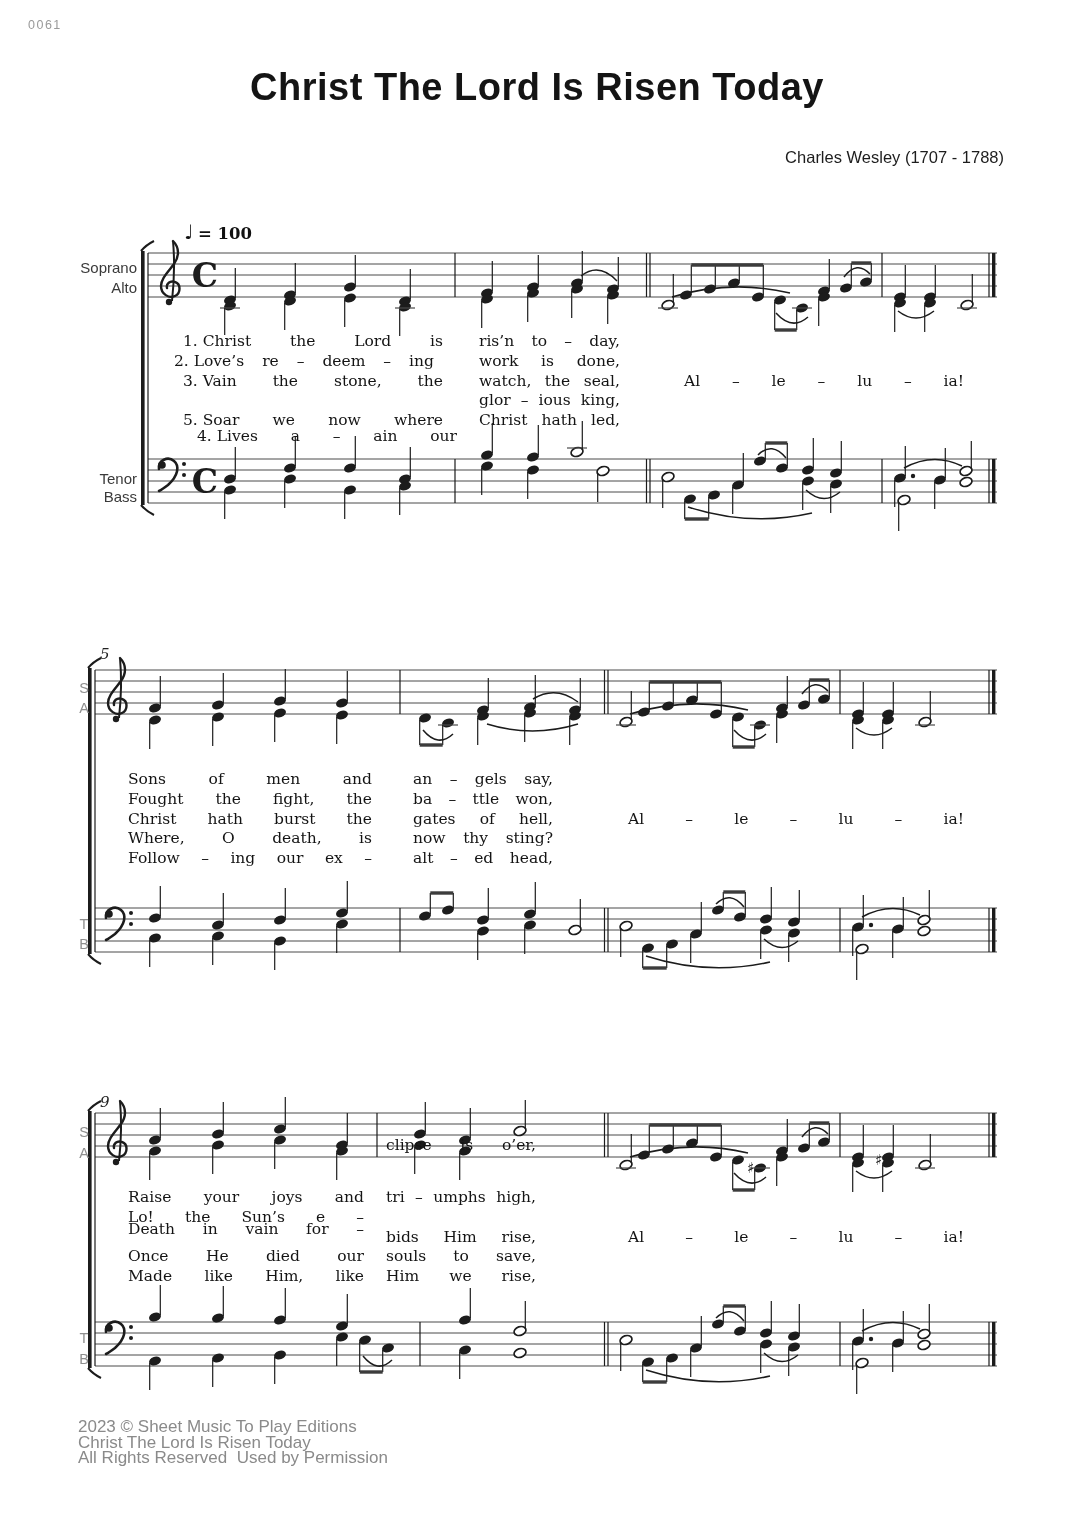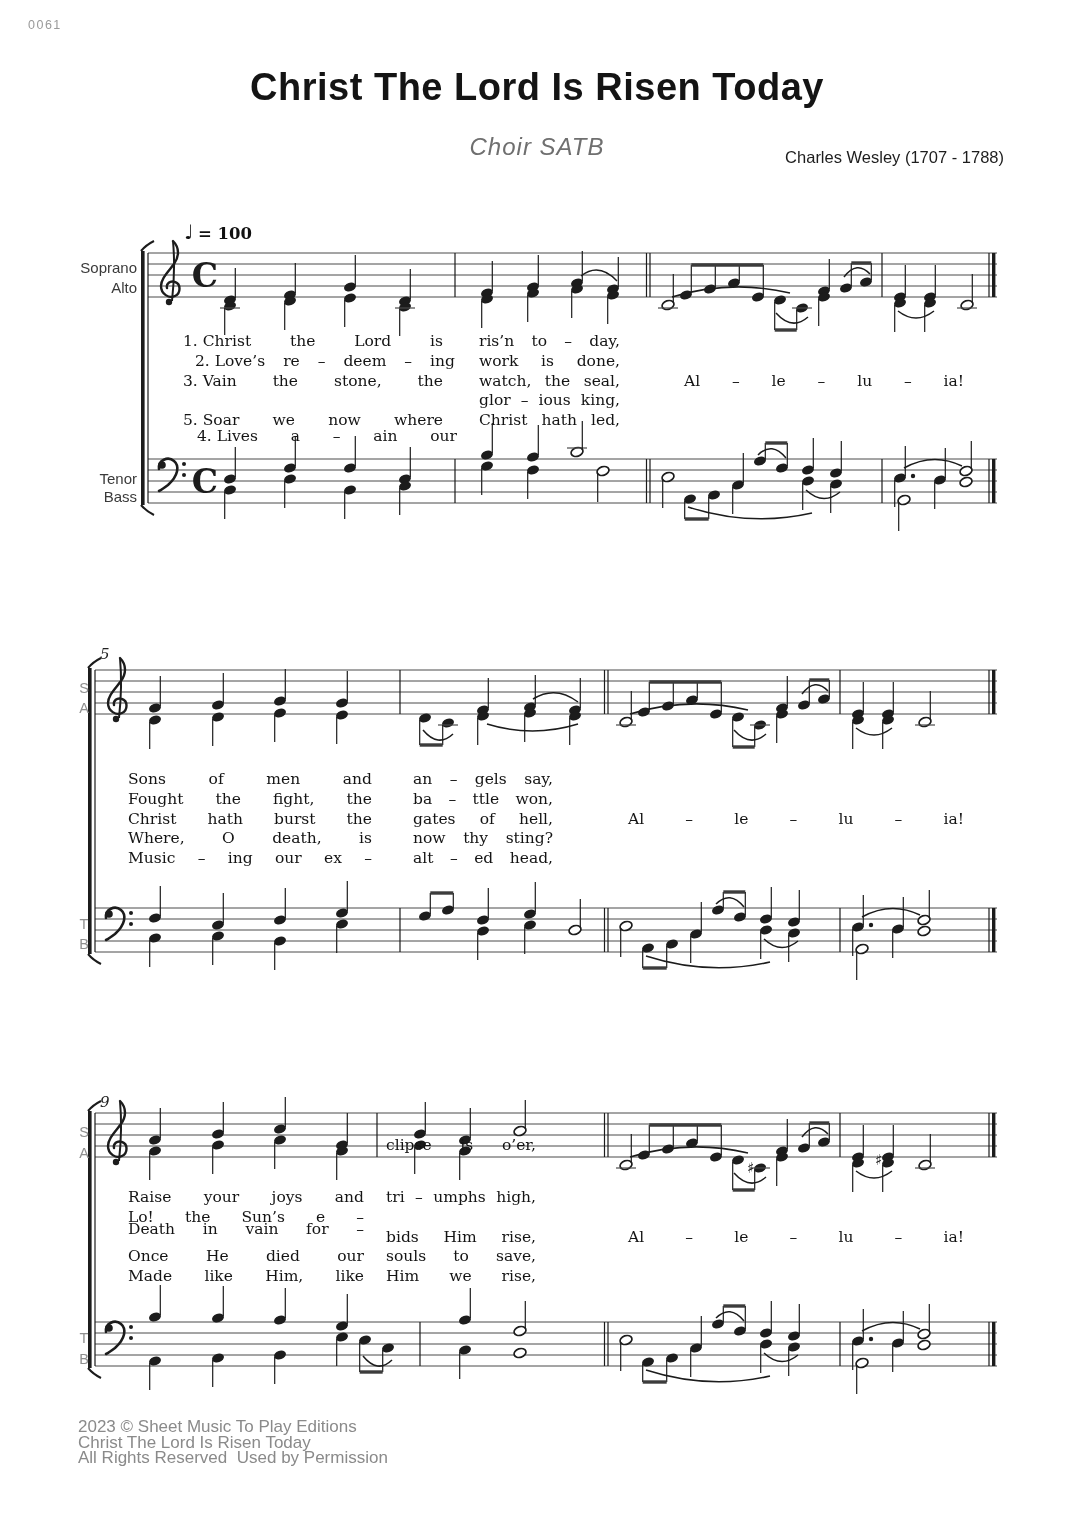--- a/index.html
+++ b/index.html
@@ -590,21 +590,20 @@
         <ellipse cx="924" cy="1334" rx="6.1" ry="4.3" transform="rotate(-18 924 1334)" fill="#fff" stroke="#1c1c1c" stroke-width="1.7"></ellipse>
         <ellipse cx="924" cy="1345" rx="6.1" ry="4.3" transform="rotate(-18 924 1345)" fill="#fff" stroke="#1c1c1c" stroke-width="1.7"></ellipse>
         <line x1="929.3" y1="1332" x2="929.3" y2="1304" stroke="#1c1c1c" stroke-width="1.2"></line>
         <line x1="989" y1="1322" x2="989" y2="1366" stroke="#1c1c1c" stroke-width="1.2"></line>
         <rect x="992" y="1322" width="3.4" height="44" fill="#1c1c1c"></rect>
       </g>
     </svg>
 
   <div class="abs page-number">0061</div>
   <div class="abs title">Christ The Lord Is Risen Today</div>
-  <div class="abs subtitle">Choir SATB</div>
   <div class="abs composer">Charles Wesley (1707 - 1788)</div>
 
   <div class="abs tempo">
     <span class="glyph">♩</span>
     <span class="val">= 100</span>
   </div>
 
   <div class="abs voice-label" style="top:260px">Soprano</div>
   <div class="abs voice-label" style="top:280px">Alto</div>
   <div class="abs voice-label" style="top:471px">Tenor</div>
@@ -628,21 +627,21 @@
         <span>the</span>
         <span>Lord</span>
         <span>is</span>
       </div>
       <div class="abs lyric-line" style="left: 479px; top: 332px; width: 141px;">
         <span>ris’n</span>
         <span>to</span>
         <span>–</span>
         <span>day,</span>
       </div>
-      <div class="abs lyric-line" style="left: 195px; top: 351.8px; width: 260px; justify-content: space-between;">
+      <div class="abs lyric-line" style="left: 174px; top: 351.8px; width: 260px; justify-content: space-between;">
         <span>2. Love’s</span>
         <span>re</span>
         <span>–</span>
         <span>deem</span>
         <span>–</span>
         <span>ing</span>
       </div>
       <div class="abs lyric-line" style="left: 479px; top: 351.8px; width: 141px;">
         <span>work</span>
         <span>is</span>
@@ -732,21 +731,21 @@
         <span>O</span>
         <span>death,</span>
         <span>is</span>
       </div>
       <div class="abs lyric-line" style="left: 413px; top: 829.4px; width: 140px;">
         <span>now</span>
         <span>thy</span>
         <span>sting?</span>
       </div>
       <div class="abs lyric-line" style="left: 128px; top: 849.2px; width: 244px;">
-        <span>Music</span>
+        <span>Follow</span>
         <span>–</span>
         <span>ing</span>
         <span>our</span>
         <span>ex</span>
         <span>–</span>
       </div>
       <div class="abs lyric-line" style="left: 413px; top: 849.2px; width: 140px;">
         <span>alt</span>
         <span>–</span>
         <span>ed</span>

